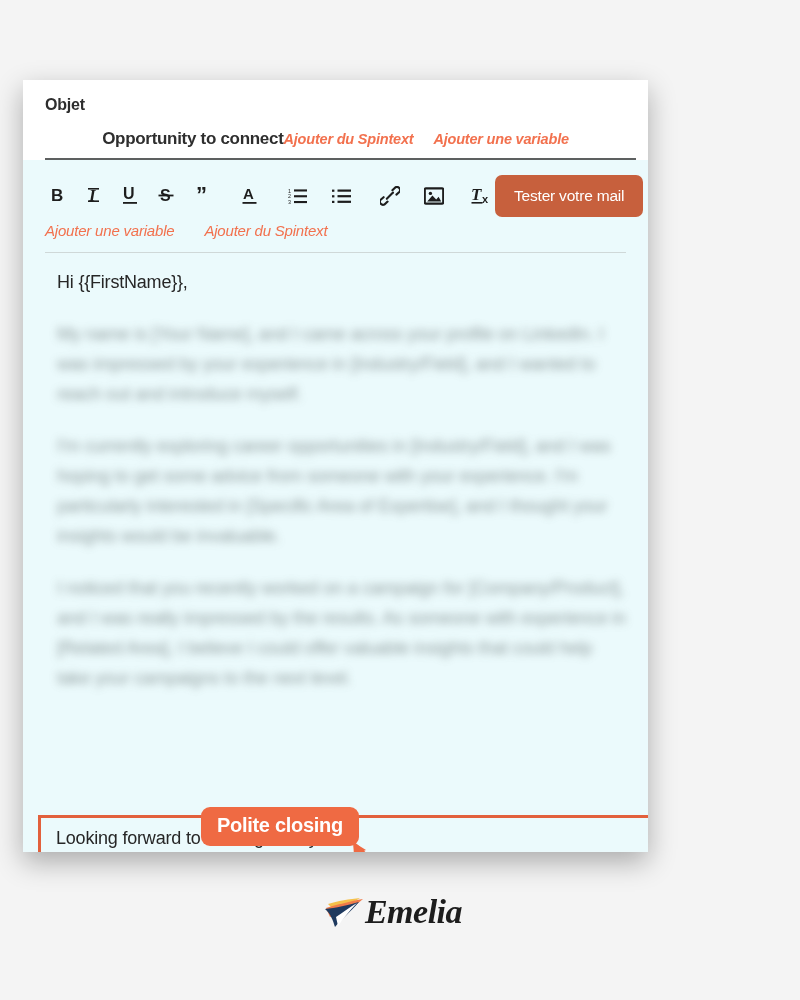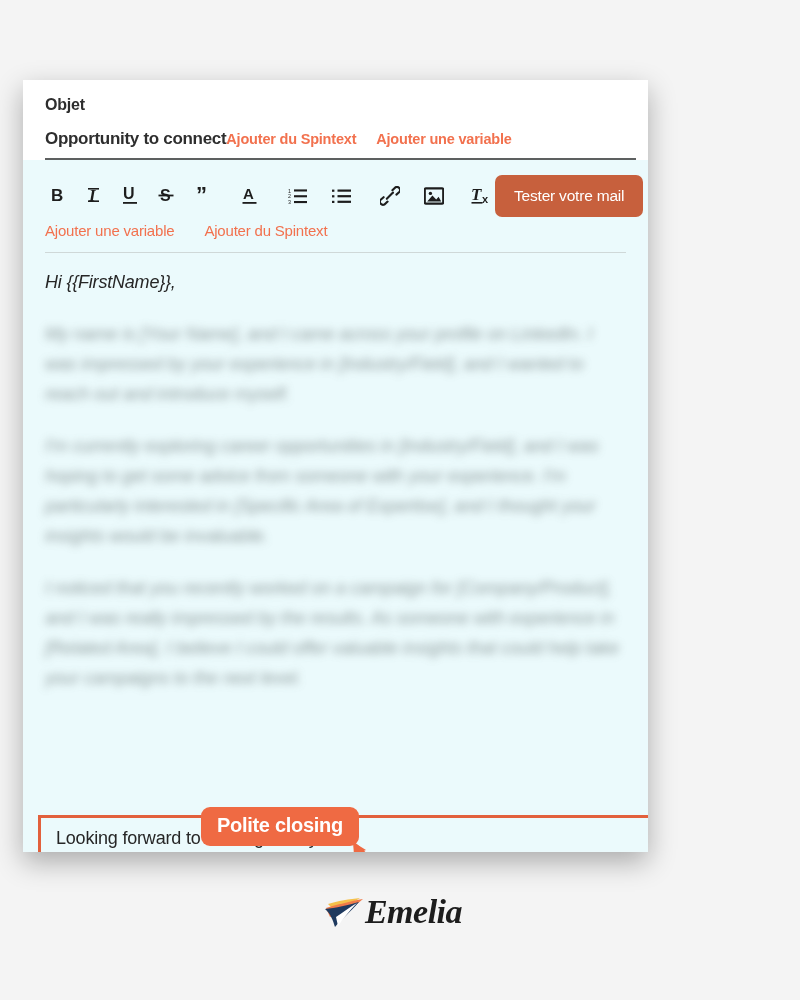--- a/index.html
+++ b/index.html
@@ -37,41 +37,42 @@
   }
   #subject-label {
     font-size: 16px;
     font-weight: bold;
     color: #2e2e2e;
     letter-spacing: -0.2px;
   }
   #subject-row {
     display: flex;
     align-items: baseline;
-    justify-content: flex-start;
+    justify-content: center;
     margin-top: 15px;
   }
   #subject-value {
     font-size: 17px;
     font-weight: bold;
     color: #2e2e2e;
     letter-spacing: -0.3px;
   }
   .header-links {
     display: flex;
     gap: 20px;
     align-items: baseline;
   }
   .link-orange {
     color: #f2714e;
     font-size: 14.5px;
     font-weight: bold;
     cursor: pointer;
     white-space: nowrap;
     letter-spacing: -0.2px;
+    font-style: italic;
   }
   #header-divider {
     position: absolute;
     left: 22px;
     right: 12px;
     bottom: 0;
     height: 2px;
     background: #5d6060;
   }
 
@@ -145,22 +146,21 @@
   
   #message-body {
     position: relative;
     padding: 14px 22px 0 22px;
     font-size: 18px;
     color: #262626;
     line-height: 30px;
     letter-spacing: -0.2px;
   }
   .para {
-    margin: 0 0 22px 0;
-    font-style: italic;
+    margin: 0 0 22px 12px;
   }
   .para-blur {
     filter: blur(4.2px);
     color: #6e7a7a;
     opacity: 0.72;
     user-select: none;
   }
 
   
   #closing-highlight {

